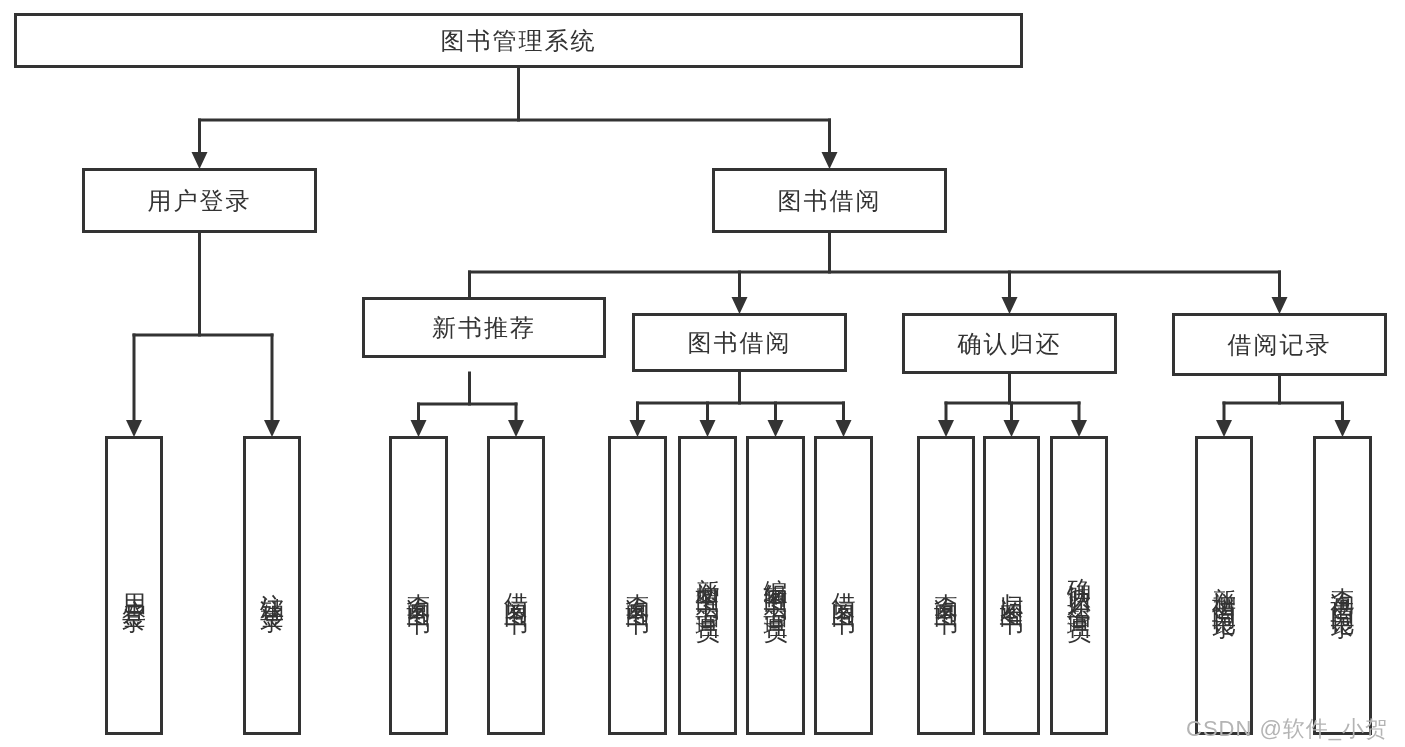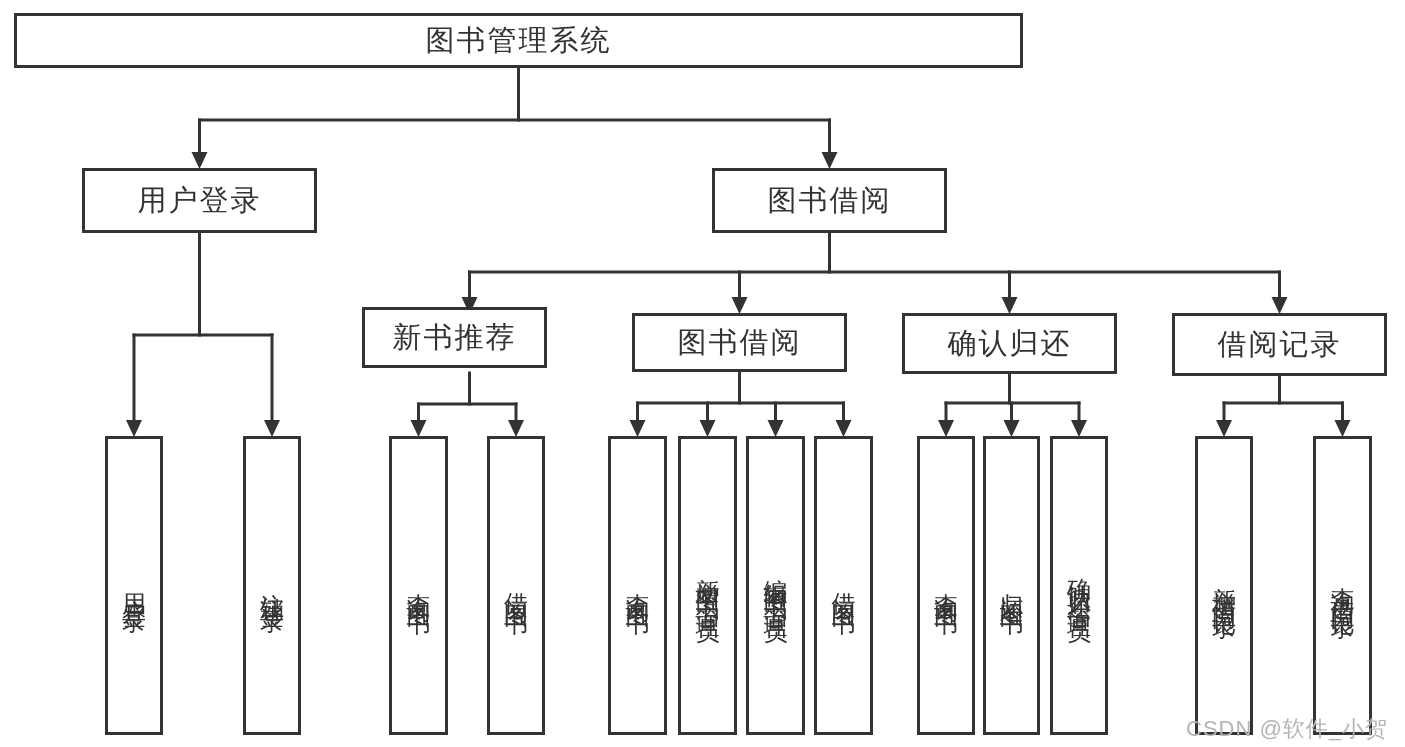--- a/index.html
+++ b/index.html
@@ -18,21 +18,21 @@
   }
   .node {
     position: absolute;
     box-sizing: border-box;
     background: #ffffff;
     border: 3px solid #333333;
     color: #333333;
     display: flex;
     align-items: center;
     justify-content: center;
-    font-size: 29px;
+    font-size: 24px;
     letter-spacing: 2px;
     white-space: nowrap;
   }
   .node.vertical {
     writing-mode: vertical-rl;
     text-orientation: mixed;
     font-size: 24px;
     letter-spacing: 6px;
     line-height: 1;
     white-space: normal;
@@ -104,21 +104,21 @@
       <polygon points="1216,420 1232,420 1224,437" fill="#333333"></polygon>
       <line x1="1342.5" y1="403" x2="1342.5" y2="423" stroke="#333333" stroke-width="3" stroke-linecap="square"></line>
       <polygon points="1334.5,420 1350.5,420 1342.5,437" fill="#333333"></polygon>
     </svg>
   <div id="nodes">
       <div class="node" style="left: 14px; top: 13px; width: 1009px; height: 55px; border-color: rgb(51, 51, 51); background: rgb(255, 255, 255); color: rgb(51, 51, 51);">图书管理系统</div>
       <div class="node" style="left: 82px; top: 168px; width: 235px; height: 65px; border-color: rgb(51, 51, 51); background: rgb(255, 255, 255); color: rgb(51, 51, 51);">用户登录</div>
       <div class="node" style="left: 712px; top: 168px; width: 235px; height: 65px; border-color: rgb(51, 51, 51); background: rgb(255, 255, 255); color: rgb(51, 51, 51);">图书借阅</div>
       <div class="node vertical" style="left: 105px; top: 436px; width: 58px; height: 299px; border-color: rgb(51, 51, 51); background: rgb(255, 255, 255); color: rgb(51, 51, 51);">用户登录</div>
       <div class="node vertical" style="left: 243px; top: 436px; width: 58px; height: 299px; border-color: rgb(51, 51, 51); background: rgb(255, 255, 255); color: rgb(51, 51, 51);">注销登录</div>
-      <div class="node" style="left: 362px; top: 307px; width: 185px; height: 61px; border-color: rgb(51, 51, 51); background: rgb(255, 255, 255); color: rgb(51, 51, 51);">新书推荐</div>
+      <div class="node" style="left: 362px; top: 297px; width: 244px; height: 61px; border-color: rgb(51, 51, 51); background: rgb(255, 255, 255); color: rgb(51, 51, 51);">新书推荐</div>
       <div class="node" style="left: 632px; top: 313px; width: 215px; height: 59px; border-color: rgb(51, 51, 51); background: rgb(255, 255, 255); color: rgb(51, 51, 51);">图书借阅</div>
       <div class="node" style="left: 902px; top: 313px; width: 215px; height: 61px; border-color: rgb(51, 51, 51); background: rgb(255, 255, 255); color: rgb(51, 51, 51);">确认归还</div>
       <div class="node" style="left: 1172px; top: 313px; width: 215px; height: 63px; border-color: rgb(51, 51, 51); background: rgb(255, 255, 255); color: rgb(51, 51, 51);">借阅记录</div>
       <div class="node vertical" style="left: 389px; top: 436px; width: 59px; height: 299px; border-color: rgb(51, 51, 51); background: rgb(255, 255, 255); color: rgb(51, 51, 51);">查询图书</div>
       <div class="node vertical" style="left: 487px; top: 436px; width: 58px; height: 299px; border-color: rgb(51, 51, 51); background: rgb(255, 255, 255); color: rgb(51, 51, 51);">借阅图书</div>
       <div class="node vertical" style="left: 608px; top: 436px; width: 59px; height: 299px; border-color: rgb(51, 51, 51); background: rgb(255, 255, 255); color: rgb(51, 51, 51);">查询图书</div>
       <div class="node vertical" style="left: 678px; top: 436px; width: 59px; height: 299px; border-color: rgb(51, 51, 51); background: rgb(255, 255, 255); color: rgb(51, 51, 51);">新增图书（管理员）</div>
       <div class="node vertical" style="left: 746px; top: 436px; width: 59px; height: 299px; border-color: rgb(51, 51, 51); background: rgb(255, 255, 255); color: rgb(51, 51, 51);">编辑图书（管理员）</div>
       <div class="node vertical" style="left: 814px; top: 436px; width: 59px; height: 299px; border-color: rgb(51, 51, 51); background: rgb(255, 255, 255); color: rgb(51, 51, 51);">借阅图书</div>
       <div class="node vertical" style="left: 917px; top: 436px; width: 58px; height: 299px; border-color: rgb(51, 51, 51); background: rgb(255, 255, 255); color: rgb(51, 51, 51);">查询图书</div>

